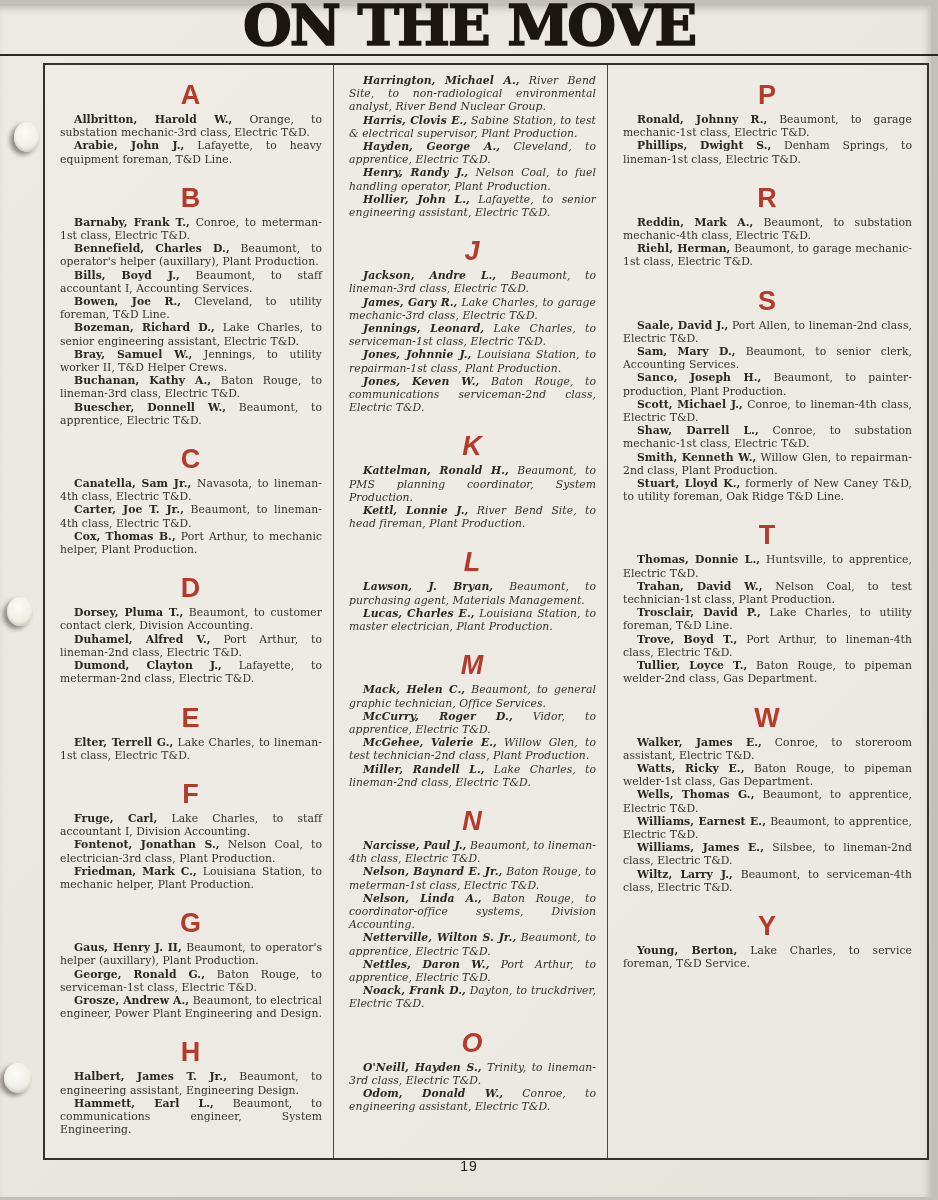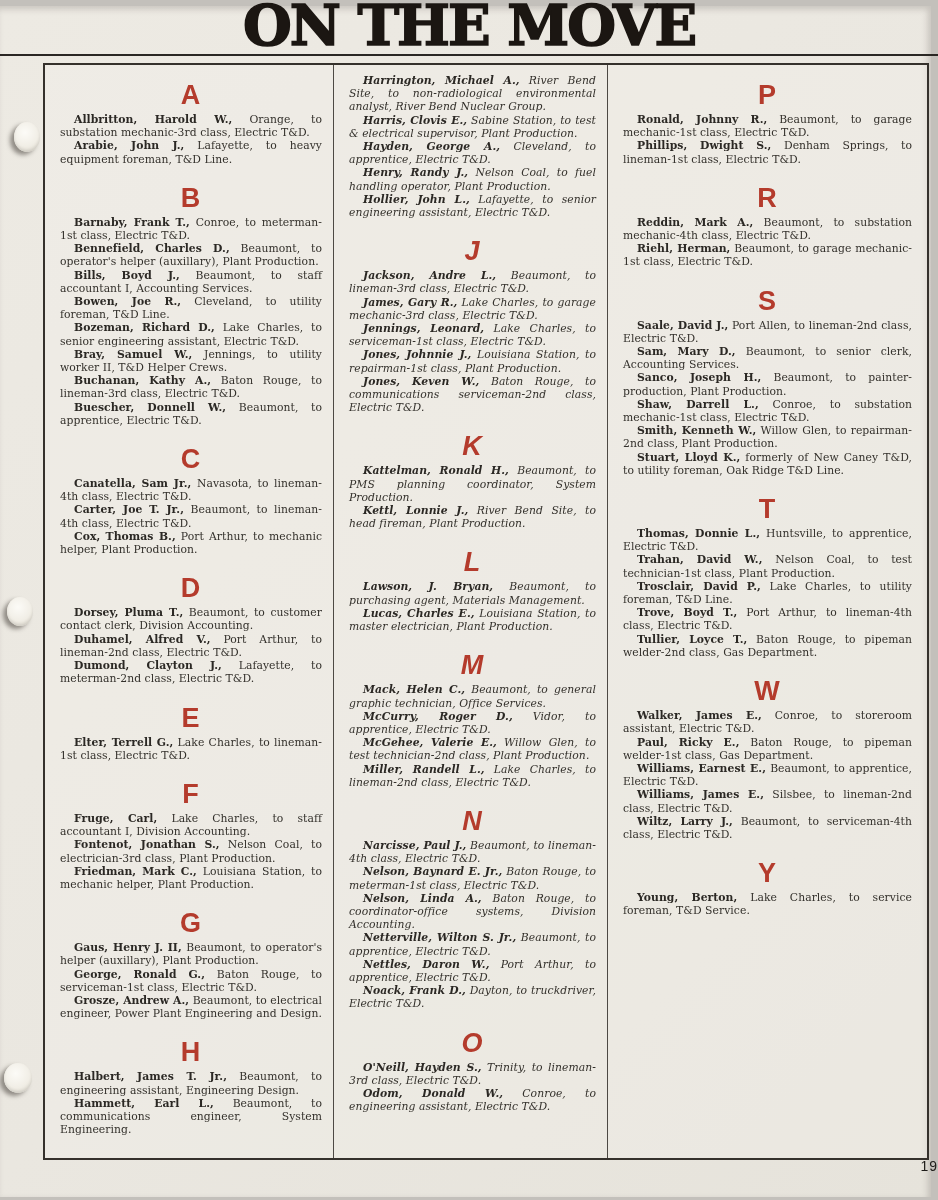--- a/index.html
+++ b/index.html
@@ -47,21 +47,21 @@
   p.entry{
     margin:0;
     font-family:"DejaVu Serif", serif;
     font-size:10.8px;line-height:13.2px;
     color:#33302b;
     text-indent:14px;text-align:justify;
     letter-spacing:0.05px;
   }
   p.entry b{font-weight:bold;color:#2b2824;}
   .page-number{
-    position:absolute;top:1158px;left:0;width:938px;text-align:right;
+    position:absolute;top:1158px;left:0;width:938px;text-align:center;
     font-family:"Liberation Sans", sans-serif;font-size:14px;
     letter-spacing:1px;color:#1e1c19;z-index:3;
   }
   .hole{
     position:absolute;border-radius:50%;
     background:radial-gradient(circle at 42% 35%, #fcfbf7 0%, #f1eee6 55%, #ddd8cc 100%);
     box-shadow:-4px 3px 4px rgba(55,50,44,0.5), inset 0 -2px 3px rgba(0,0,0,0.10);
     z-index:4;
   }
   .hole-1{left:14px;top:122px;width:26px;height:30px;}
@@ -155,32 +155,34 @@
       <div class="letter-heading">P</div>
       <p class="entry"><b>Ronald, Johnny R.,</b> Beaumont, to garage mechanic-1st class, Electric T&amp;D.</p>
       <p class="entry"><b>Phillips, Dwight S.,</b> Denham Springs, to lineman-1st class, Electric T&amp;D.</p>
       <div class="letter-heading">R</div>
       <p class="entry"><b>Reddin, Mark A.,</b> Beaumont, to substation mechanic-4th class, Electric T&amp;D.</p>
       <p class="entry"><b>Riehl, Herman,</b> Beaumont, to garage mechanic-1st class, Electric T&amp;D.</p>
       <div class="letter-heading">S</div>
       <p class="entry"><b>Saale, David J.,</b> Port Allen, to lineman-2nd class, Electric T&amp;D.</p>
       <p class="entry"><b>Sam, Mary D.,</b> Beaumont, to senior clerk, Accounting Services.</p>
       <p class="entry"><b>Sanco, Joseph H.,</b> Beaumont, to painter-production, Plant Production.</p>
+      <p class="entry"><b>Scott, Michael J.,</b> Conroe, to lineman-4th class, Electric T&amp;D.</p>
       <p class="entry"><b>Shaw, Darrell L.,</b> Conroe, to substation mechanic-1st class, Electric T&amp;D.</p>
       <p class="entry"><b>Smith, Kenneth W.,</b> Willow Glen, to repairman-2nd class, Plant Production.</p>
       <p class="entry"><b>Stuart, Lloyd K.,</b> formerly of New Caney T&amp;D, to utility foreman, Oak Ridge T&amp;D Line.</p>
       <div class="letter-heading">T</div>
       <p class="entry"><b>Thomas, Donnie L.,</b> Huntsville, to apprentice, Electric T&amp;D.</p>
       <p class="entry"><b>Trahan, David W.,</b> Nelson Coal, to test technician-1st class, Plant Production.</p>
       <p class="entry"><b>Trosclair, David P.,</b> Lake Charles, to utility foreman, T&amp;D Line.</p>
       <p class="entry"><b>Trove, Boyd T.,</b> Port Arthur, to lineman-4th class, Electric T&amp;D.</p>
       <p class="entry"><b>Tullier, Loyce T.,</b> Baton Rouge, to pipeman welder-2nd class, Gas Department.</p>
       <div class="letter-heading">W</div>
       <p class="entry"><b>Walker, James E.,</b> Conroe, to storeroom assistant, Electric T&amp;D.</p>
-      <p class="entry"><b>Paul, Ricky E.,</b> Baton Rouge, to pipeman welder-1st class, Gas Department.</p>
+      <p class="entry"><b>Watts, Ricky E.,</b> Baton Rouge, to pipeman welder-1st class, Gas Department.</p>
+      <p class="entry"><b>Wells, Thomas G.,</b> Beaumont, to apprentice, Electric T&amp;D.</p>
       <p class="entry"><b>Williams, Earnest E.,</b> Beaumont, to apprentice, Electric T&amp;D.</p>
       <p class="entry"><b>Williams, James E.,</b> Silsbee, to lineman-2nd class, Electric T&amp;D.</p>
       <p class="entry"><b>Wiltz, Larry J.,</b> Beaumont, to serviceman-4th class, Electric T&amp;D.</p>
       <div class="letter-heading">Y</div>
       <p class="entry"><b>Young, Berton,</b> Lake Charles, to service foreman, T&amp;D Service.</p>
     </div>
 </div>
 
 <div class="page-number">19</div>
 

